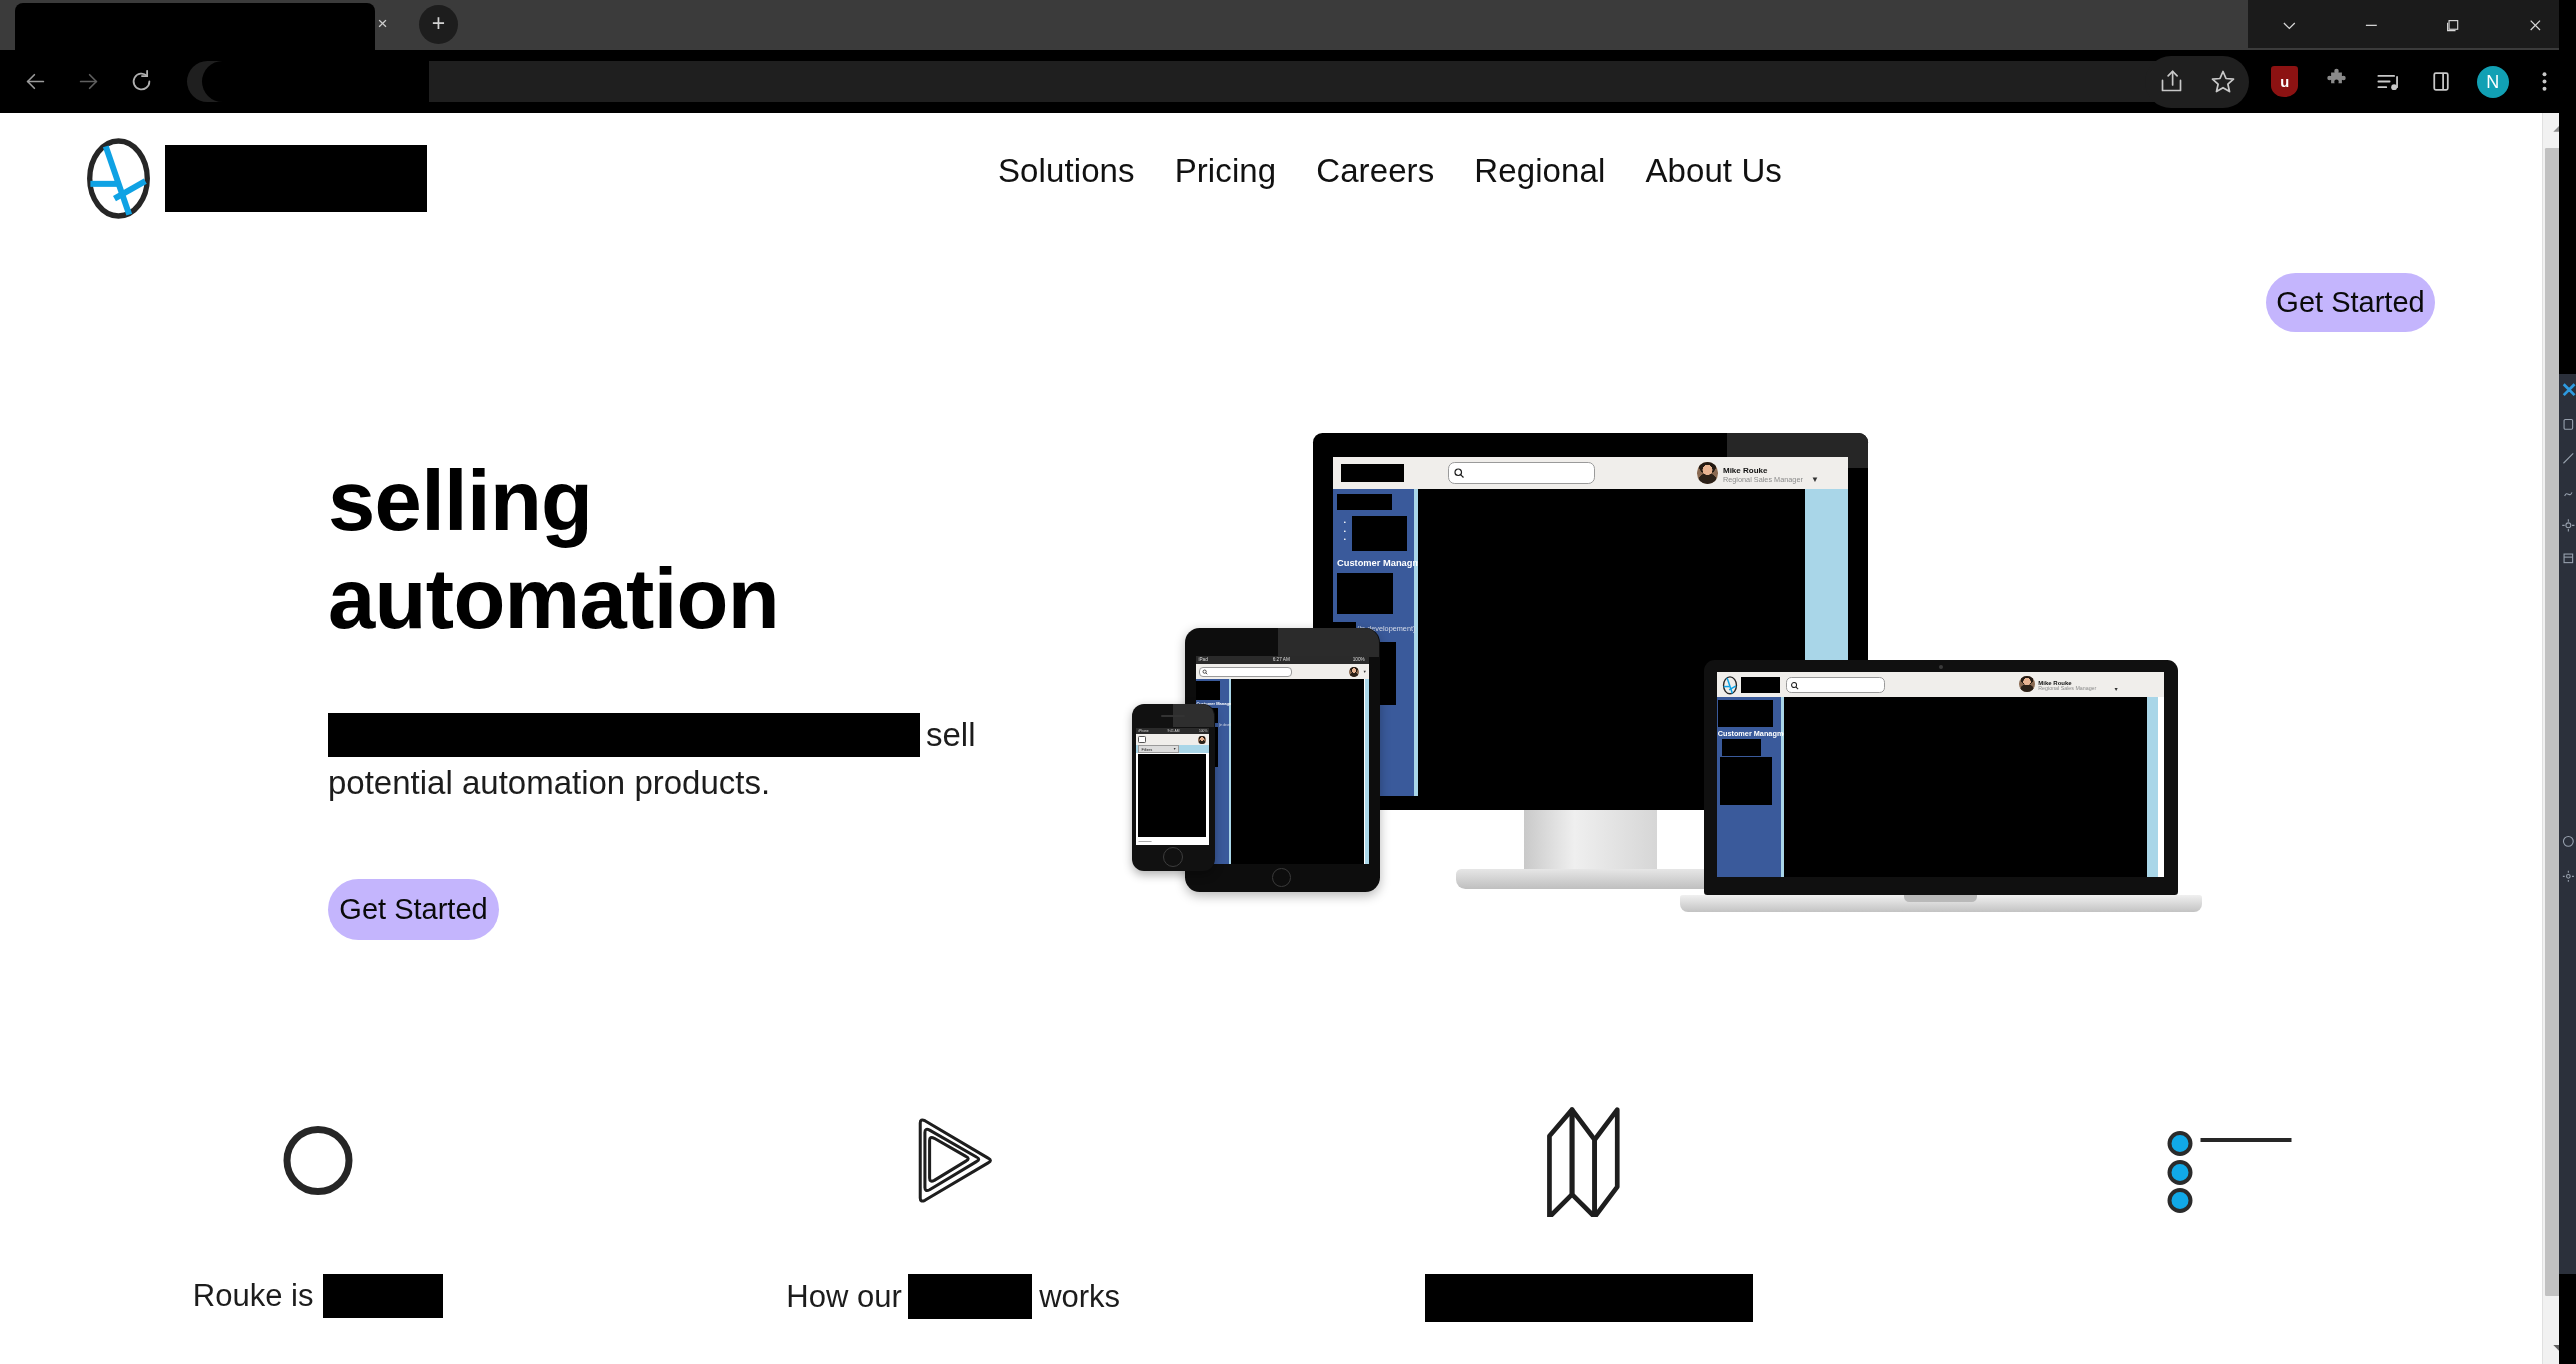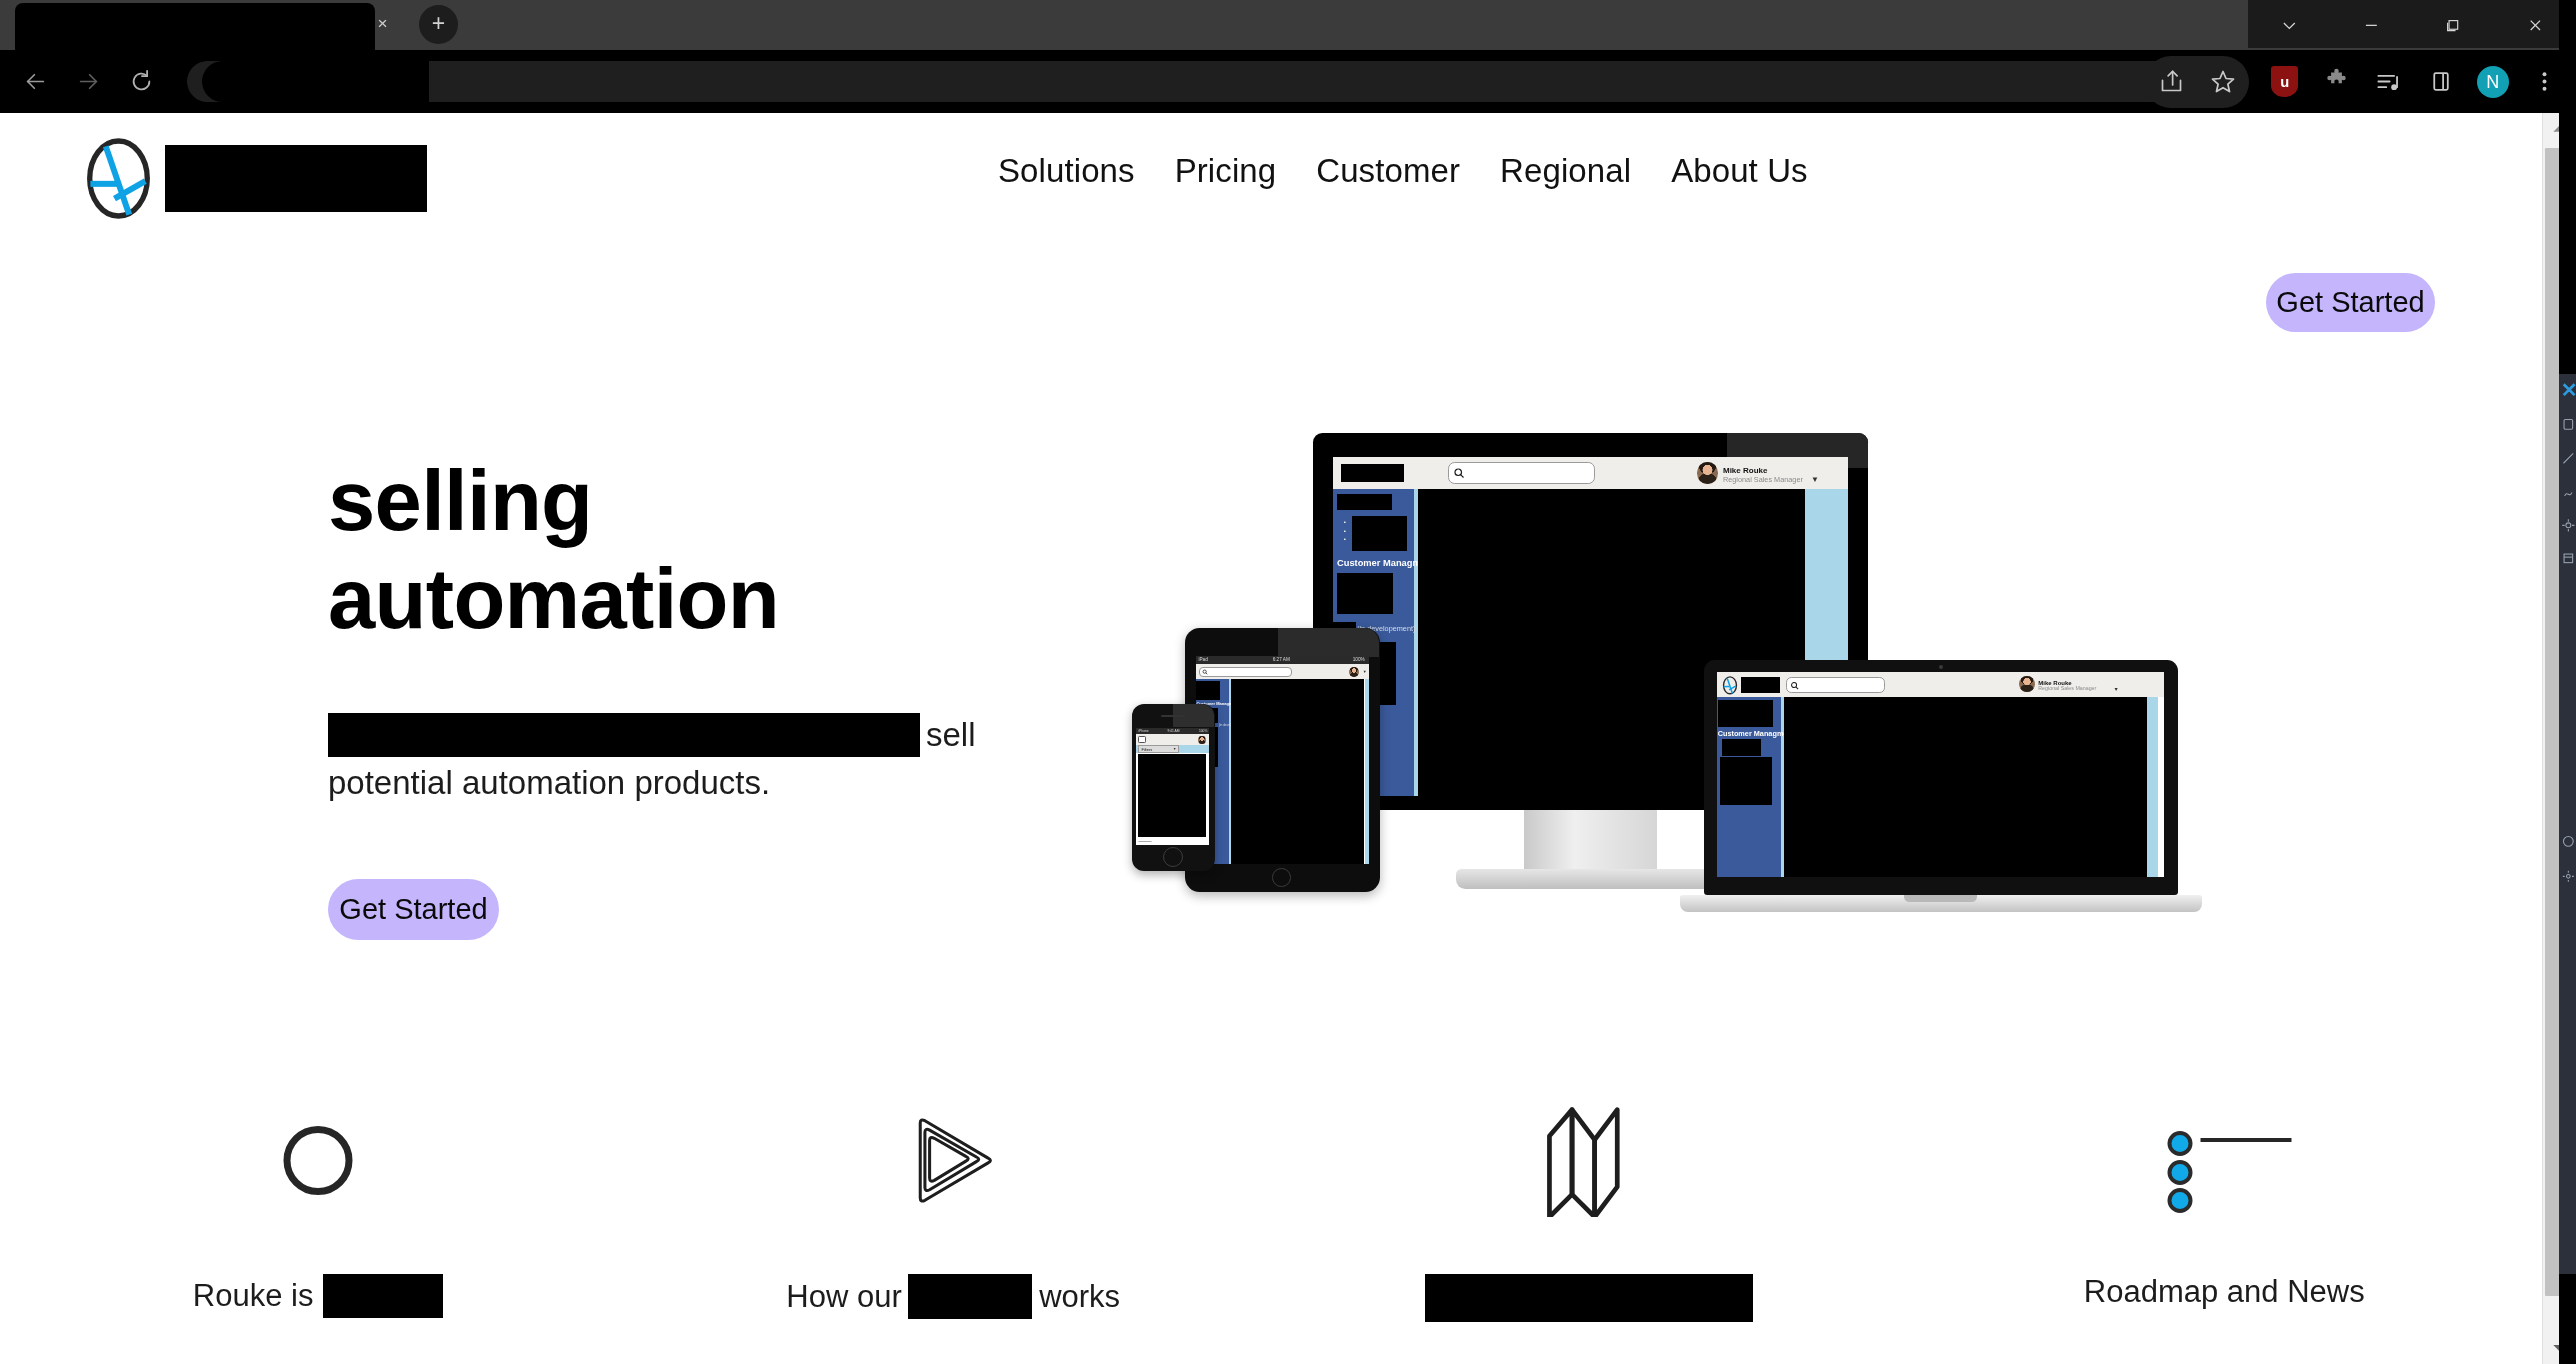--- a/index.html
+++ b/index.html
@@ -431,21 +431,21 @@
             <line x1="8" y1="70" x2="48" y2="70"></line>
             <line x1="44" y1="92" x2="90" y2="66"></line>
           </g>
         </svg>
         <div class="brand-wordmark"></div>
       </div>
 
       <nav class="mainnav">
         <a class="navlink">Solutions</a>
         <a class="navlink">Pricing</a>
-        <a class="navlink">Customer</a>
+        <a class="navlink">Careers</a>
         <a class="navlink">Regional</a>
         <a class="navlink">About Us</a>
       </nav>
     </header>
 
     <button class="cta-pill header-cta" style="position:absolute;left:2266px;top:160px;width:169px;height:59px;font-size:29px;">Get Started</button>
 
     <section class="hero-copy">
       <h1 class="hero-title">
         <br>
@@ -652,23 +652,20 @@
 
       <div class="feature">
         <div class="feature-icon">
           <div class="ic-roadmap">
             <div class="rm-dot" style="left:9.3px;top:10.7px;"></div>
             <div class="rm-line" style="left:43px;top:17.3px;width:91px;"></div>
             <div class="rm-dot" style="left:9.3px;top:39px;"></div>
             <div class="rm-dot" style="left:9.3px;top:67px;"></div>
           </div>
         </div>
-        <div class="feature-label">
-          <span>Roadmap and News</span>
-        </div>
       </div>
 
     </section>
   </div>
 
   <div class="scrollbar">
     <div class="sb-arrow up">
       <svg width="16" height="10.7" viewBox="0 0 24 16" fill="#8a8a8a">
           <polygon points="12,3 22,13 2,13"></polygon>
         </svg>

